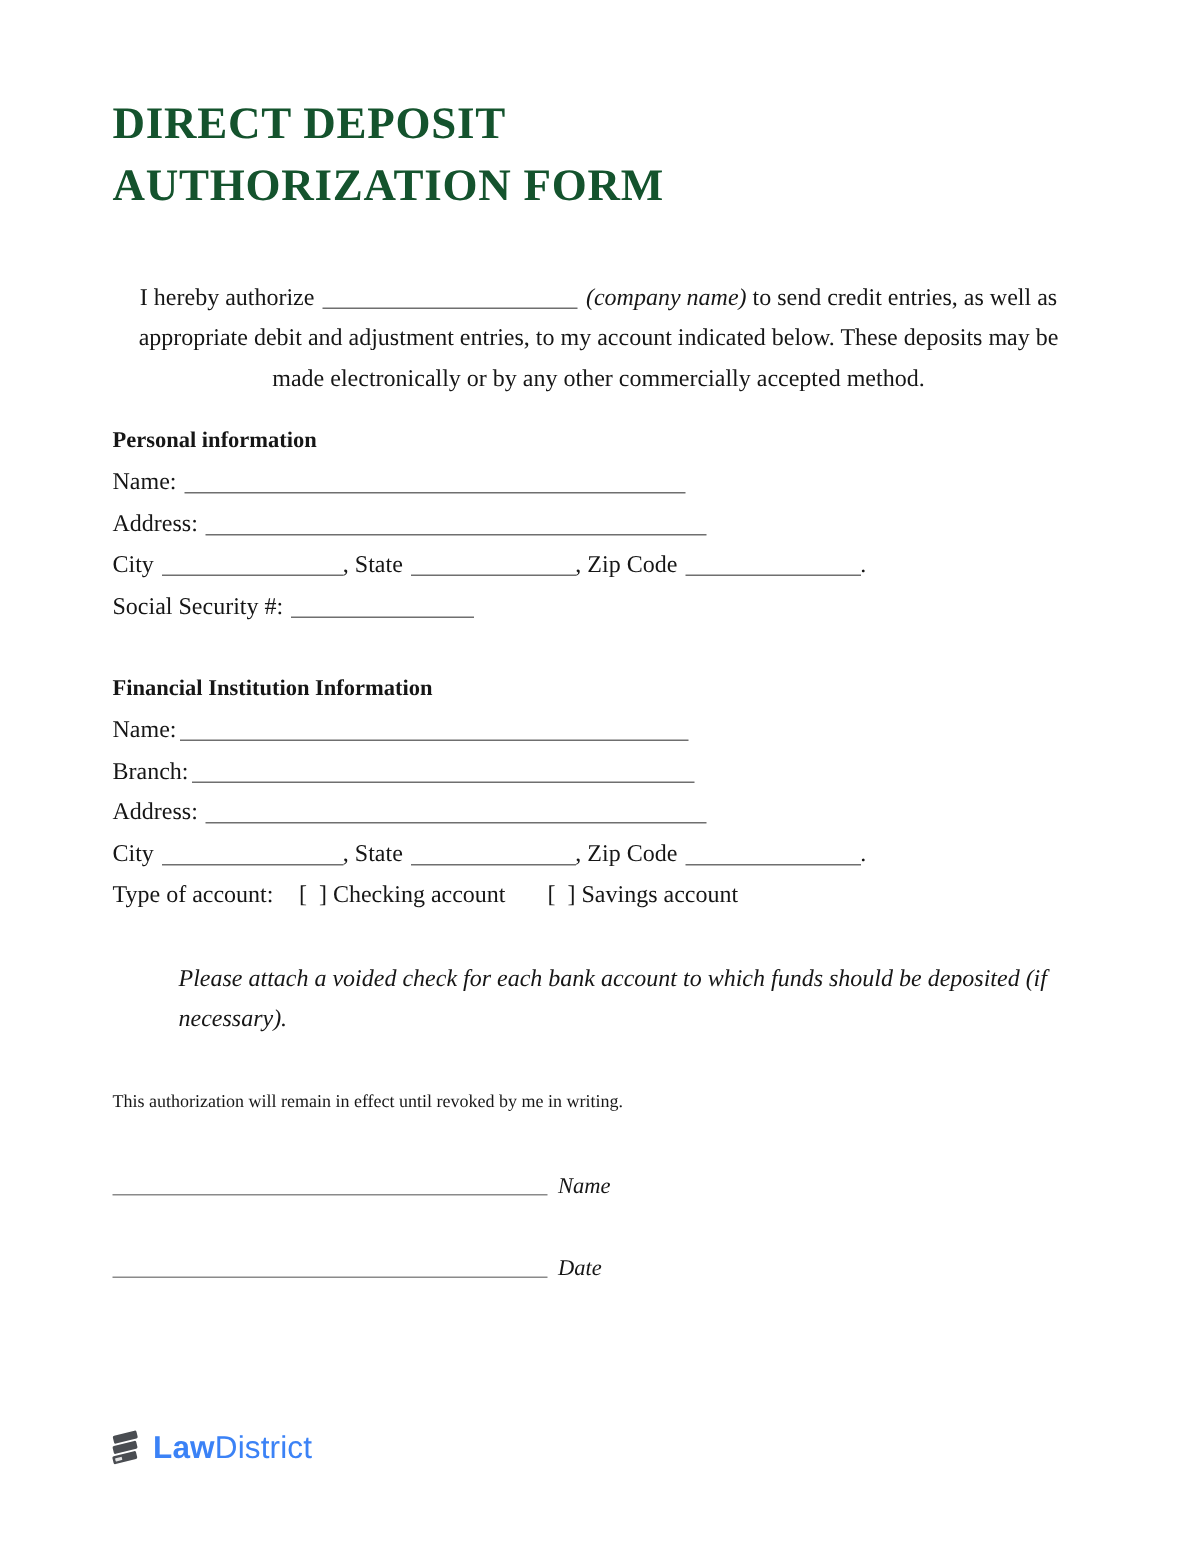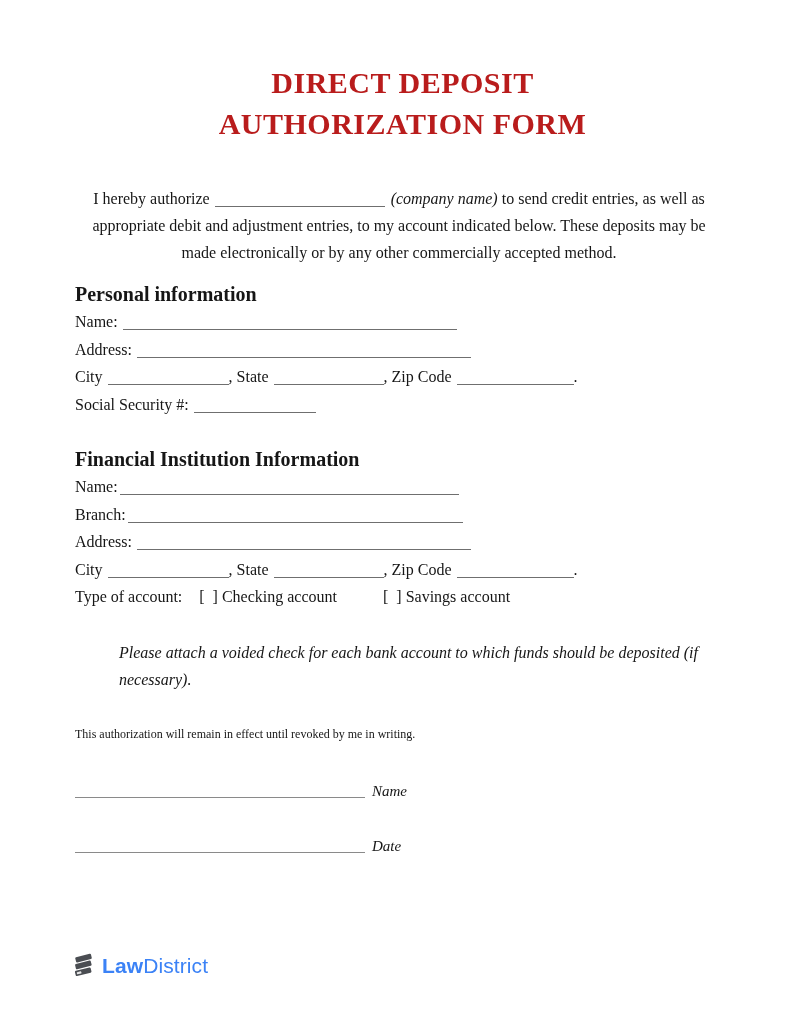--- a/index.html
+++ b/index.html
@@ -6,49 +6,49 @@
   html,body { background:#ffffff; }
   body {
     width:800px; height:1035px; overflow:hidden;
     font-family:"Liberation Serif","DejaVu Serif",serif;
     color:#161616;
     -webkit-font-smoothing:antialiased;
   }
   .page { position:relative; width:800px; height:1035px; padding:62px 70px 0 75px; }
 
   .title {
-    text-align:center; font-weight:bold; font-size:30px; line-height:41px;
-    letter-spacing:0.5px; color:#b91c1c;
+    font-weight:bold; font-size:30px; line-height:41px;
+    letter-spacing:0.5px; color:#14532d;
   }
 
   .intro { margin-top:41px; width:648px; font-size:16px; line-height:27px;text-align:center; }
   .italic { font-style:italic; }
 
-  .section-heading { font-size:20px; font-weight:bold; line-height:27px; }
+  .section-heading { font-size:15px; font-weight:bold; line-height:27px; }
   .personal-heading { margin-top:15px; }
   .financial-heading { margin-top:28px; }
 
   .row { font-size:16px; line-height:27.5px; height:27.5px; white-space:nowrap; }
 
   .blank {
     display:inline-block; height:12px;
     border-bottom:1.4px solid #6f6f6f;
     vertical-align:-3px; margin-left:5px;
   }
   .blank.tight { margin-left:2px; }
   .w-long   { width:334px; }
   .w-city   { width:121px; }
   .w-state  { width:110px; }
   .w-zip    { width:117px; }
   .w-ssn    { width:122px; }
   .w-transit{ width:222px; }
 
   .bracket { white-space:pre; }
   .type-group-1 { margin-left:17px; }
-  .type-group-2 { margin-left:46px; }
+  .type-group-2 { margin-left:28px; }
 
   .note-attach { margin-top:28px; font-size:16px; line-height:27px; font-style:italic;margin-left:44px; }
   .note-auth   { margin-top:28px; font-size:12px; line-height:27px; }
 
   .sig-row { margin-top:28px; font-size:15px; line-height:27px; height:27px; }
   .sig-row + .sig-row { margin-top:28px; }
   .sig-line {
     display:inline-block; width:290px; height:12px;
     border-bottom:1.5px solid #8a8a8a; vertical-align:-2px; margin-left:0;
   }

